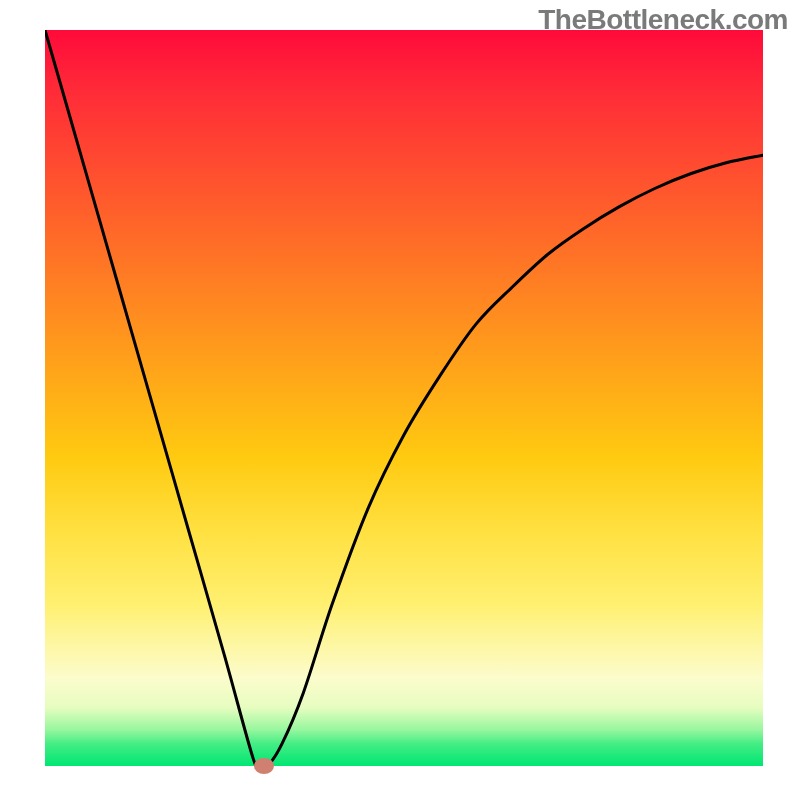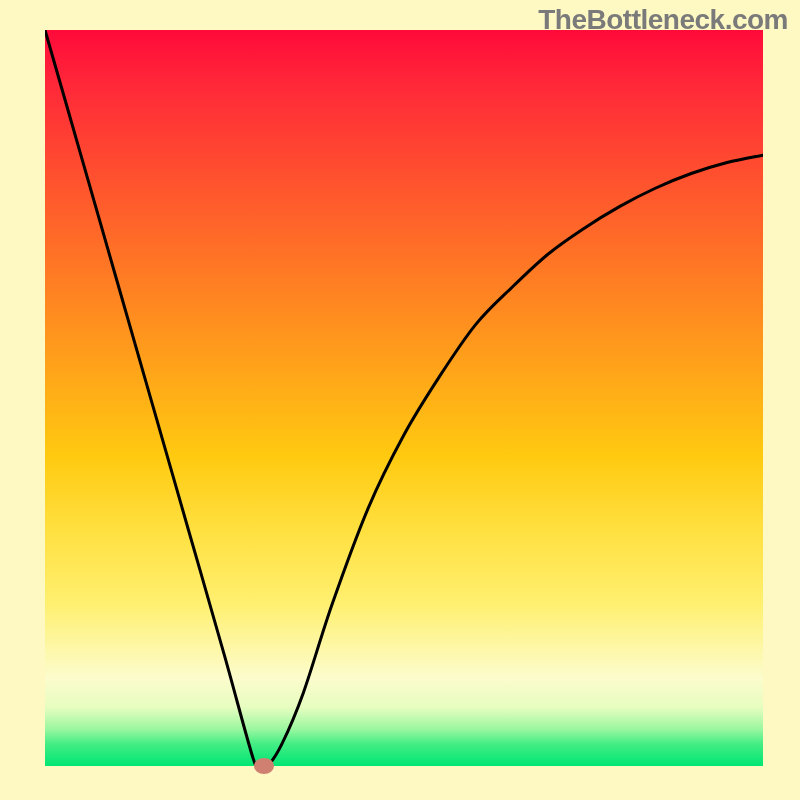--- a/index.html
+++ b/index.html
@@ -8,21 +8,21 @@
     width: 800px;
     height: 800px;
     background: #000;
     overflow: hidden;
     font-family: Arial, Helvetica, sans-serif;
   }
   .outer {
     position: relative;
     width: 800px;
     height: 800px;
-    background: #fef9c3;
+    background: #ffffff;
   }
   .attribution {
     position: absolute;
     top: 4px;
     right: 12px;
     color: #7a7a7a;
     font-size: 28px;
     font-weight: 600;
     letter-spacing: -0.5px;
     z-index: 5;

